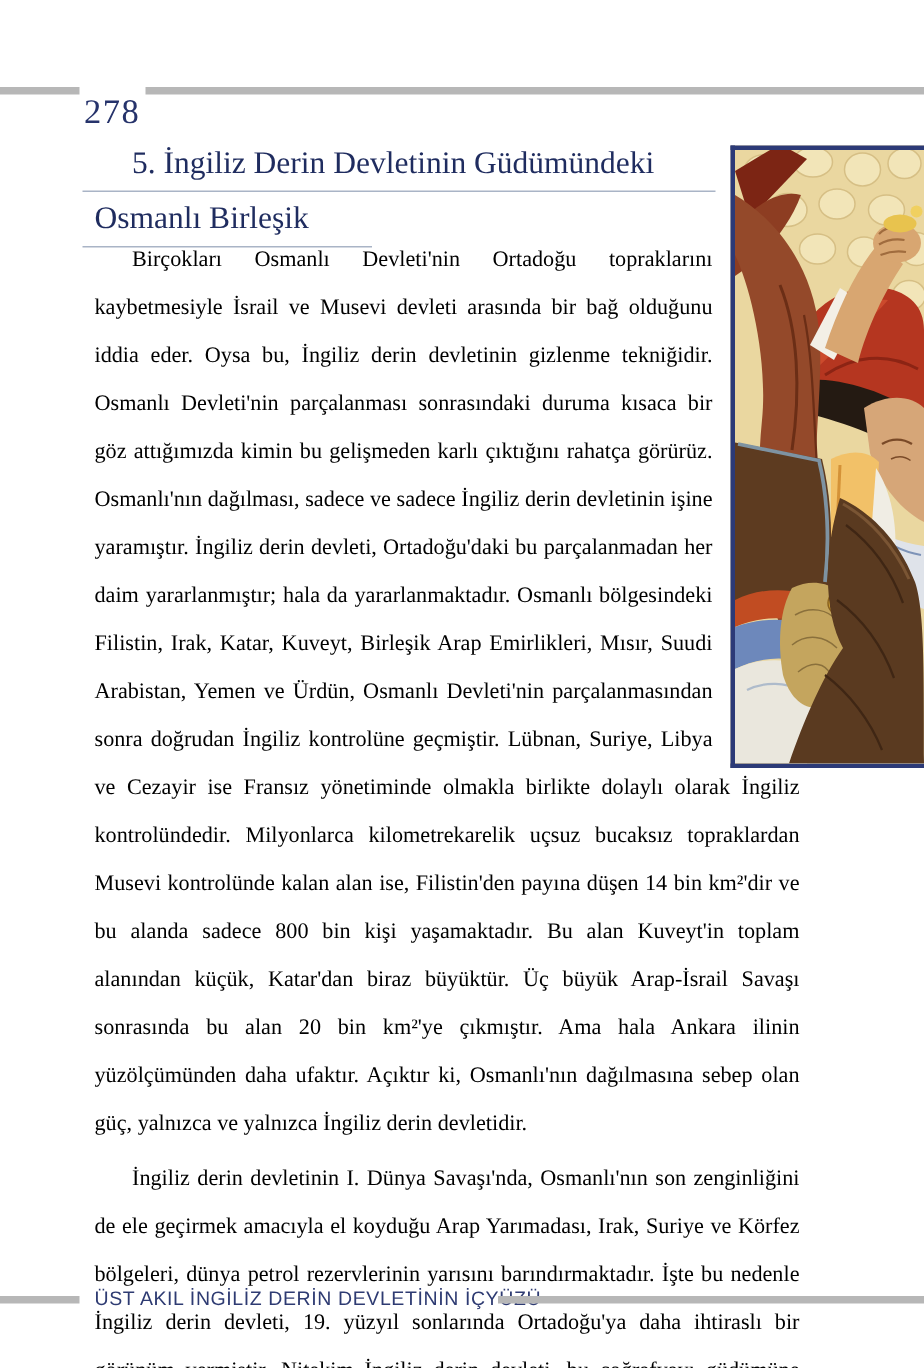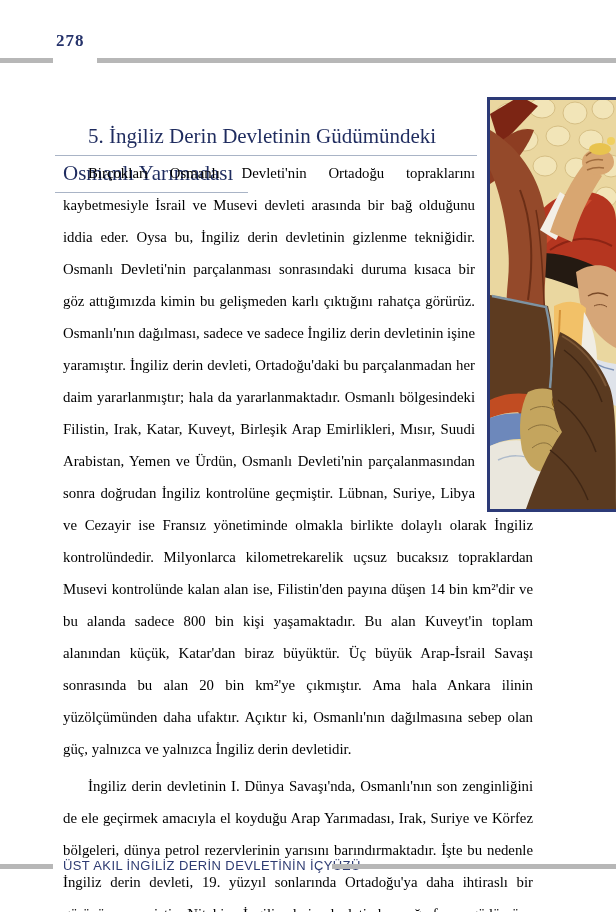--- a/index.html
+++ b/index.html
@@ -5,30 +5,30 @@
   * { margin:0; padding:0; box-sizing:border-box; }
   html,body { background:#ffffff; }
   body {
     width:616px; height:912px; position:relative; overflow:hidden;
     font-family:"Liberation Serif", serif;
   }
   .rule {
     position:absolute; height:5px; background:#b7b7b7;
   }
   .page-number {
-    position:absolute; left:56px; top:31px;
+    position:absolute; left:56px; top:62px;
     font-family:"Liberation Serif", serif;
-    font-size:17px; font-weight:bold; letter-spacing:1px;
+    font-size:23px; font-weight:normal; letter-spacing:1px;
     color:#26336b;
   }
   .heading {
     position:absolute; left:55px; top:96px;
     color:#1f2c5f;
     font-family:"Liberation Serif", serif;
-    font-size:21px; line-height:25px;margin-top:28px;
+    font-size:21px; line-height:25px;
   }
   .heading .h-line {
     border-bottom:1px solid #a9b4c6;
     padding-bottom:6px;
   }
   .heading .h-line1 { width:422px; padding-left:33px; }
   .heading .h-line2 { width:193px; padding-left:8px; margin-top:5px; }
   .bodytext {
     position:absolute; left:63px; top:157px; width:470px;
     font-size:14.8px; line-height:32px; text-align:justify;
@@ -56,21 +56,21 @@
 </style>
 </head>
 <body>
 
 <div class="rule rule-header-left"></div>
 <div class="page-number">278</div>
 <div class="rule rule-header-right"></div>
 
 <div class="heading">
   <div class="h-line h-line1">5. İngiliz Derin Devletinin Güdümündeki</div>
-  <div class="h-line h-line2">Osmanlı Yarımadası</div>
+  <div class="h-line h-line2">Osmanlı Birleşik</div>
 </div>
 
 <div class="bodytext">
   <div class="img-spacer"></div>
   <p>Birçokları Osmanlı Devleti'nin Ortadoğu topraklarını kaybetmesiyle İsrail ve Musevi devleti arasında bir bağ olduğunu iddia eder. Oysa bu, İngiliz derin devletinin gizlenme tekniğidir. Osmanlı Devleti'nin parçalanması sonrasındaki duruma kısaca bir göz attığımızda kimin bu gelişmeden karlı çıktığını rahatça görürüz. Osmanlı'nın dağılması, sadece ve sadece İngiliz derin devletinin işine yaramıştır. İngiliz derin devleti, Ortadoğu'daki bu parçalanmadan her daim yararlanmıştır; hala da yararlanmaktadır. Osmanlı bölgesindeki Filistin, Irak, Katar, Kuveyt, Birleşik Arap Emirlikleri, Mısır, Suudi Arabistan, Yemen ve Ürdün, Osmanlı Devleti'nin parçalanmasından sonra doğrudan İngiliz kontrolüne geçmiştir. Lübnan, Suriye, Libya ve Cezayir ise Fransız yönetiminde olmakla birlikte dolaylı olarak İngiliz kontrolündedir. Milyonlarca kilometrekarelik uçsuz bucaksız topraklardan Musevi kontrolünde kalan alan ise, Filistin'den payına düşen 14 bin km²'dir ve bu alanda sadece 800 bin kişi yaşamaktadır. Bu alan Kuveyt'in toplam alanından küçük, Katar'dan biraz büyüktür. Üç büyük Arap-İsrail Savaşı sonrasında bu alan 20 bin km²'ye çıkmıştır. Ama hala Ankara ilinin yüzölçümünden daha ufaktır. Açıktır ki, Osmanlı'nın dağılmasına sebep olan güç, yalnızca ve yalnızca İngiliz derin devletidir.</p>
   <p>İngiliz derin devletinin I. Dünya Savaşı'nda, Osmanlı'nın son zenginliğini de ele geçirmek amacıyla el koyduğu Arap Yarımadası, Irak, Suriye ve Körfez bölgeleri, dünya petrol rezervlerinin yarısını barındırmaktadır. İşte bu nedenle İngiliz derin devleti, 19. yüzyıl sonlarında Ortadoğu'ya daha ihtiraslı bir görünüm vermiştir. Nitekim İngiliz derin devleti, bu coğrafyayı güdümüne aldıktan sonra bölge Müslümanlarının</p>
 </div>
 
 <div class="painting">
   <svg viewBox="0 0 126 409" xmlns="http://www.w3.org/2000/svg">

